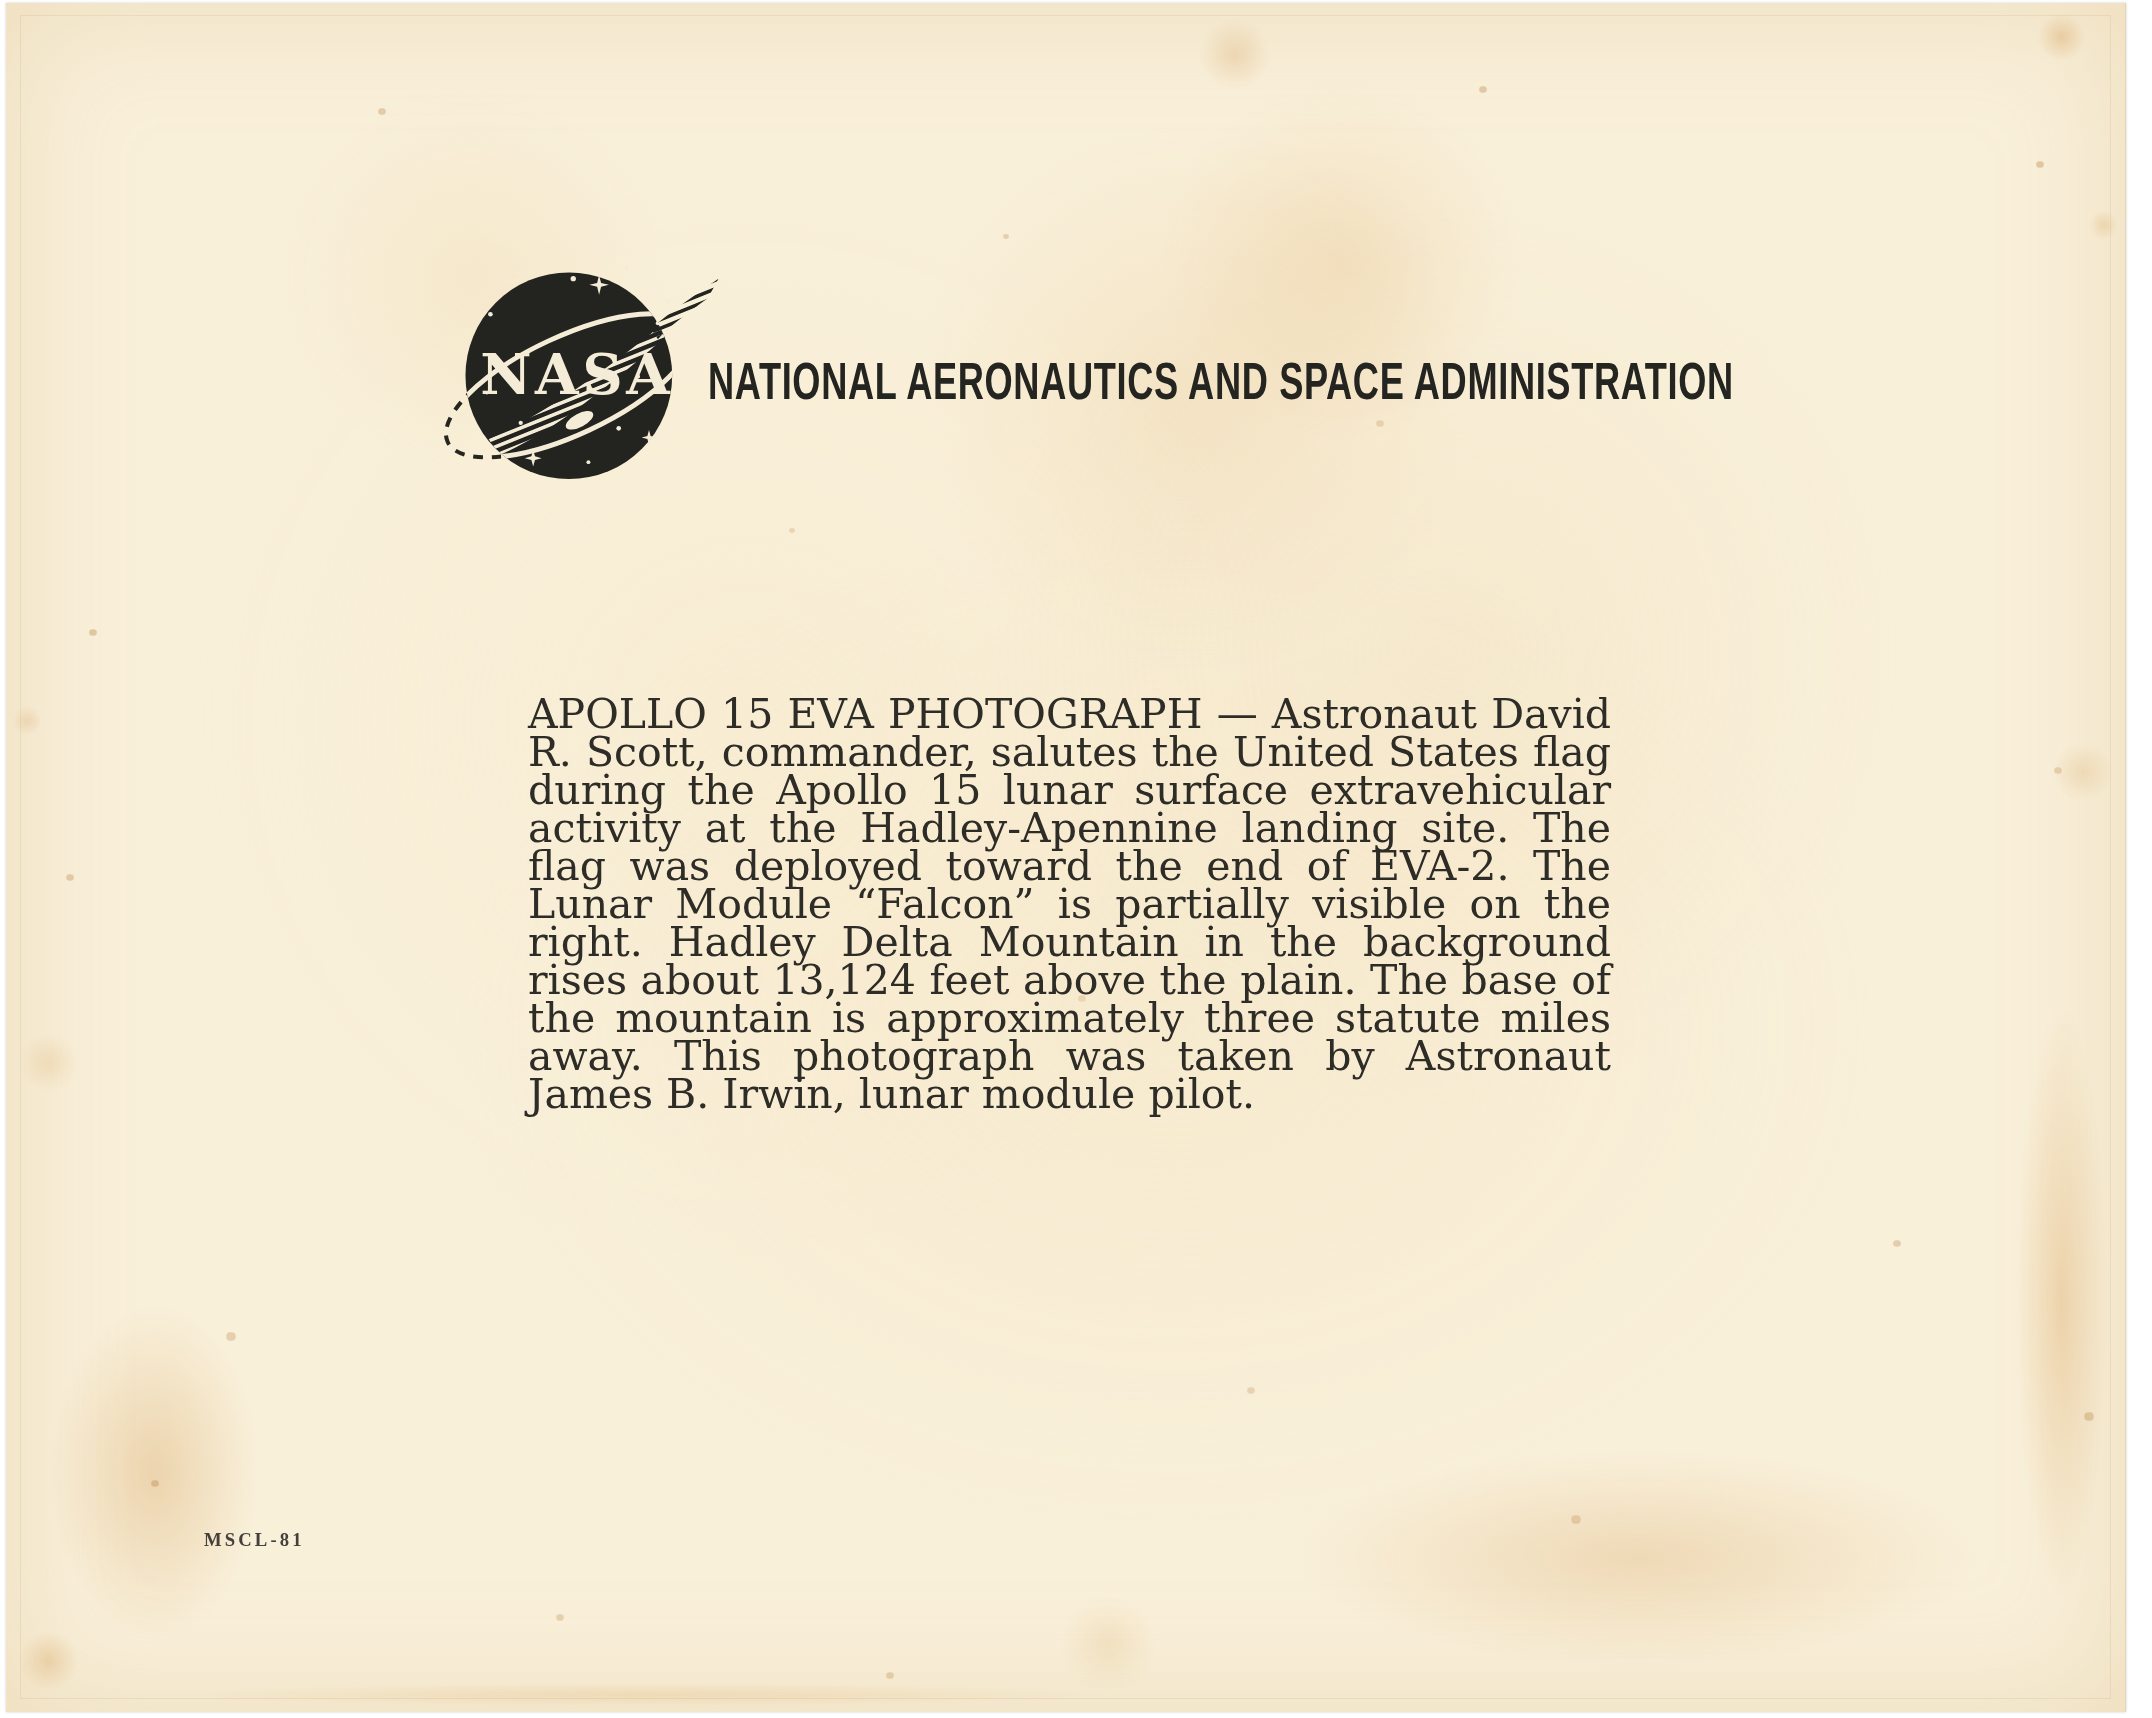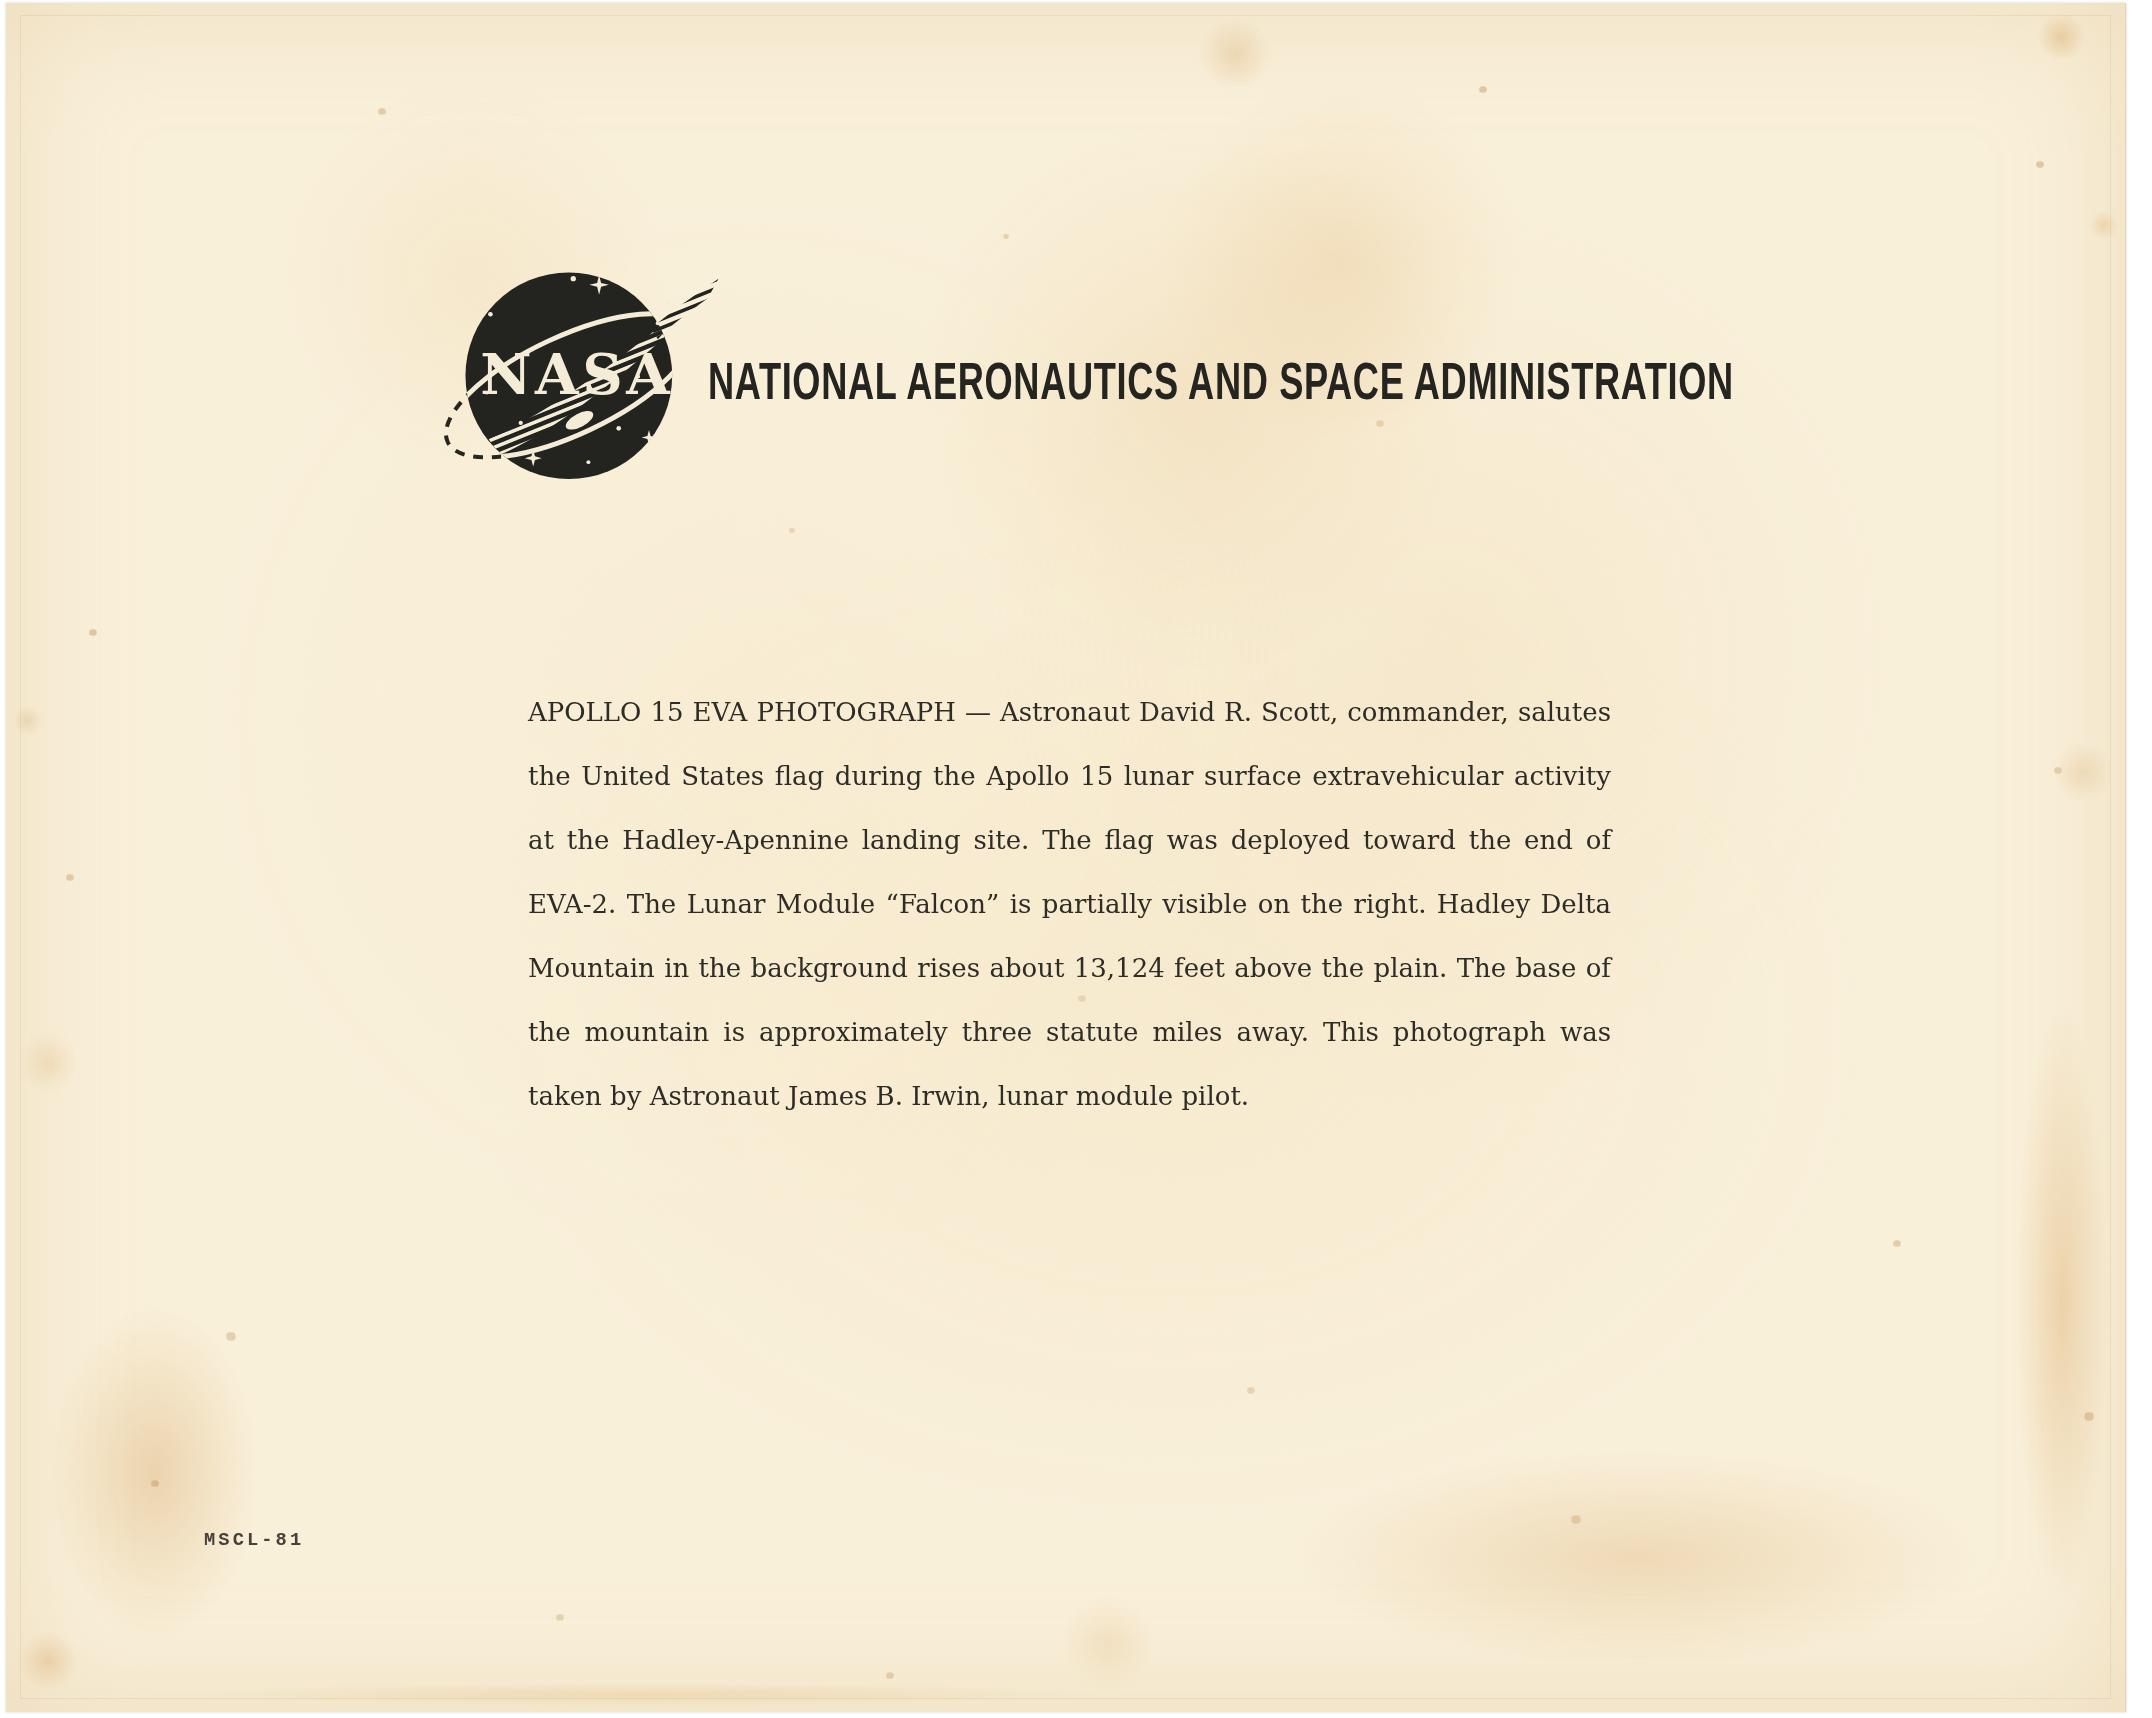--- a/index.html
+++ b/index.html
@@ -82,28 +82,28 @@
     letter-spacing:0.9px;
     color:#242420;
     white-space:nowrap;
     transform:scaleX(.71);
     transform-origin:0 50%;
   }
   .caption{
     position:absolute; left:528px; top:654px;
     width:1083px;
     font-family:"DejaVu Serif", serif;
-    font-size:26px;
-    line-height:64px;
+    font-size:41px;
+    line-height:38px;
     text-align:justify;
     color:#2e2c27;
   }
   .archive-code{
     position:absolute; left:204px; top:1529px;
-    font-family:Liberation Mono, monospace;
+    font-family:Liberation Serif, serif;
     font-weight:700;
     font-size:18.7px;
     letter-spacing:3.1px;
     color:#45413a;
   }
 </style>
 </head>
 <body>
 
 <div class="paper">

